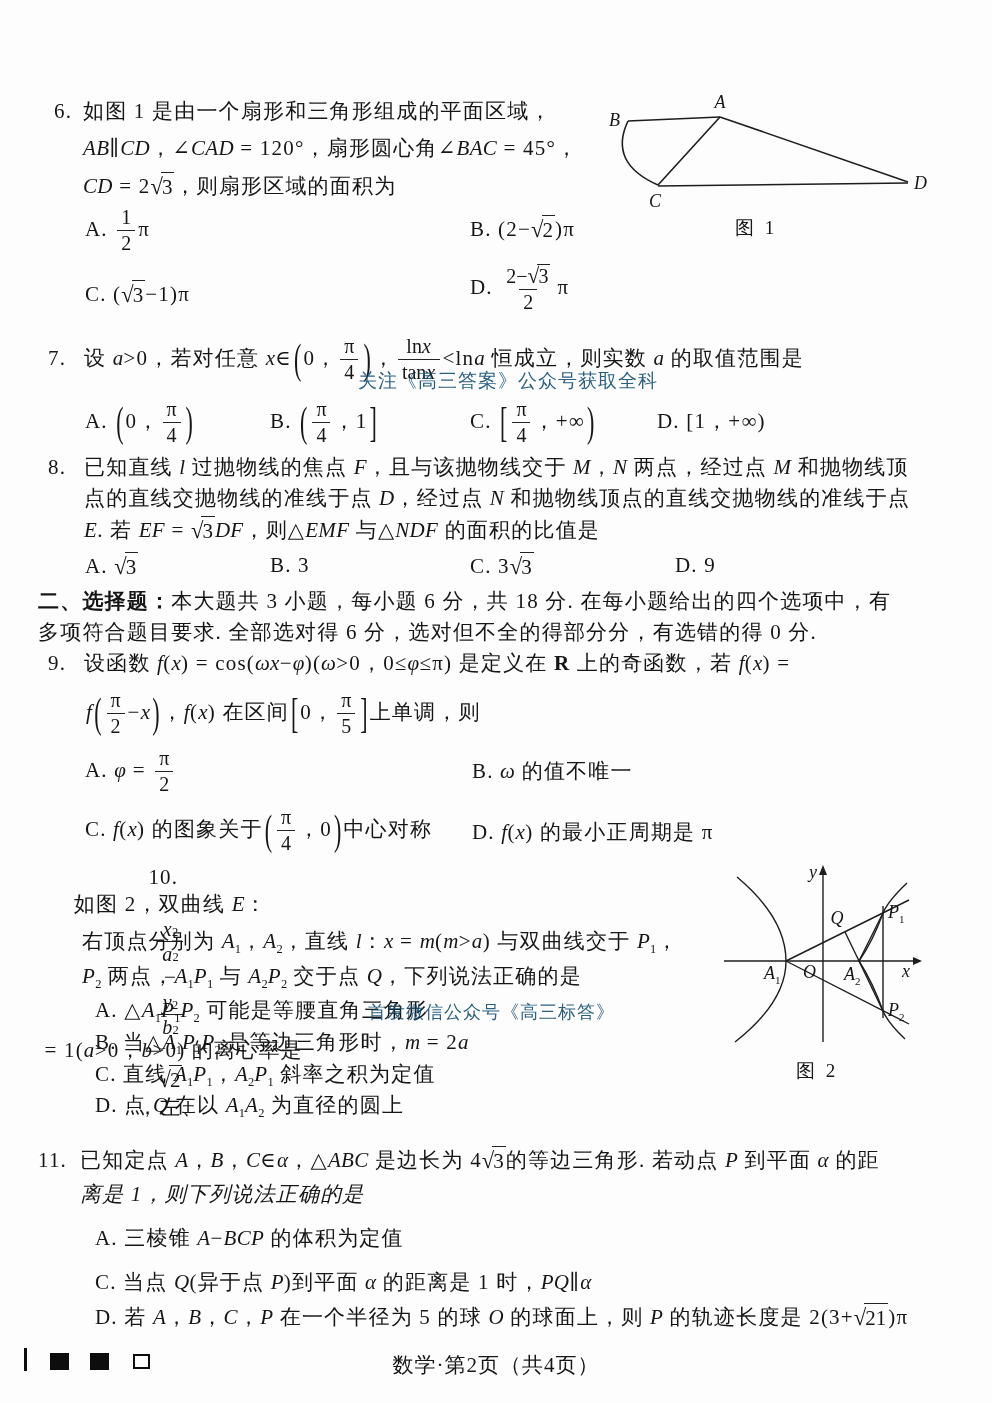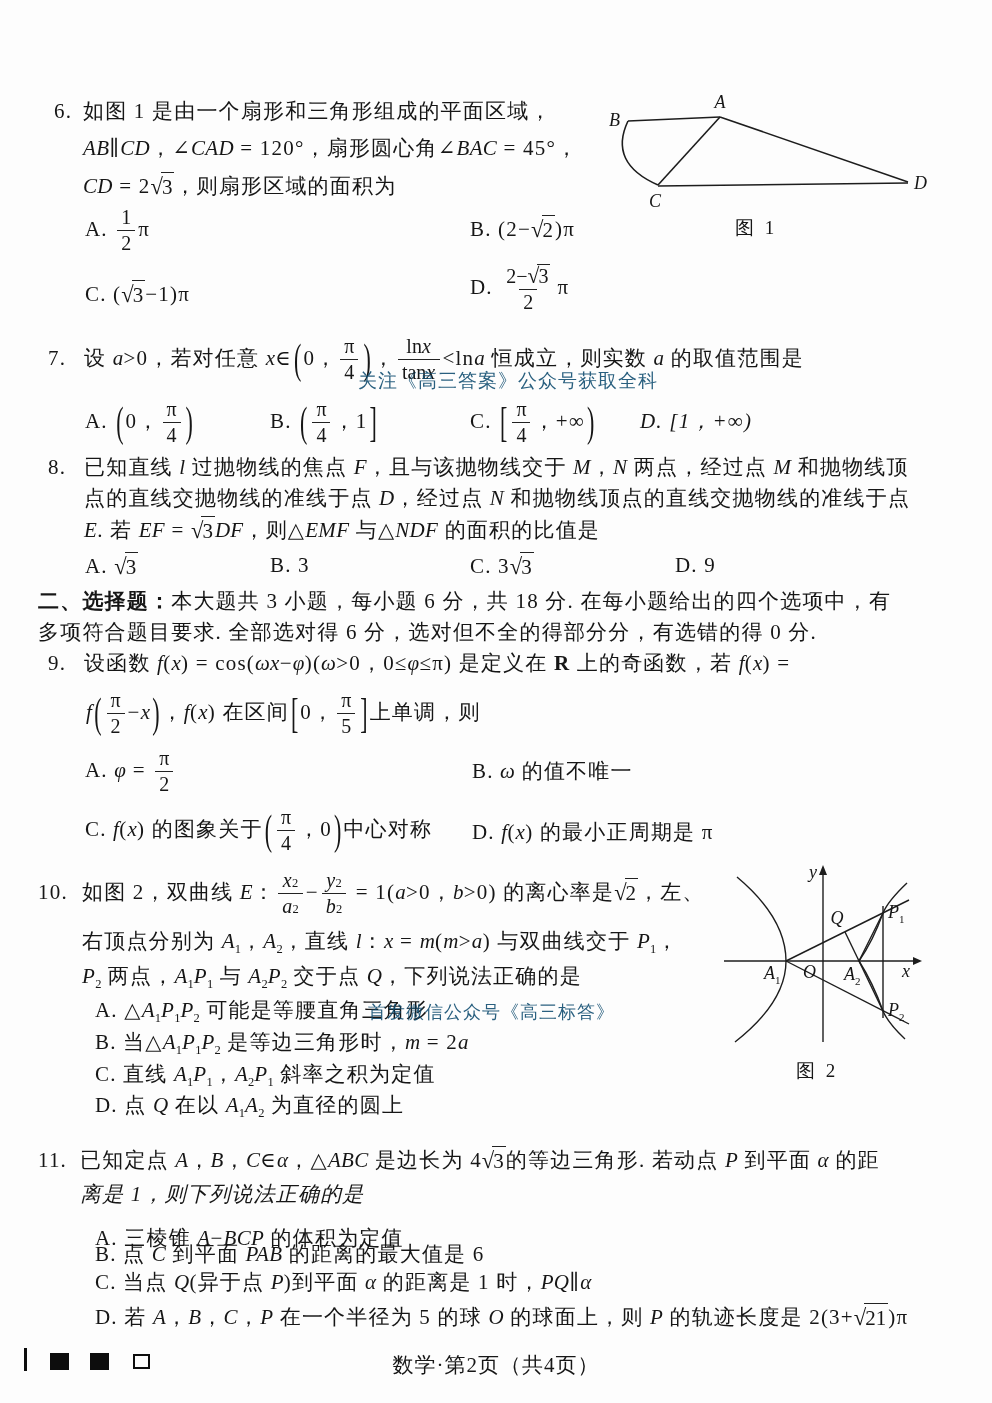--- a/index.html
+++ b/index.html
@@ -94,21 +94,21 @@
     </div>
     <div class="line" style="left:37px;top:66px;height:52px;">
       <span>A. </span><span class="bp">(</span><span>0，</span><span class="frac"><span class="fn">π</span><span class="fd">4</span></span><span class="bp">)</span>
     </div>
     <div class="line" style="left:222px;top:66px;height:52px;">
       <span>B. </span><span class="bp">(</span><span class="frac"><span class="fn">π</span><span class="fd">4</span></span><span>，1</span><span class="bp">]</span>
     </div>
     <div class="line" style="left:422px;top:66px;height:52px;">
       <span>C. </span><span class="bp">[</span><span class="frac"><span class="fn">π</span><span class="fd">4</span></span><span>，+∞</span><span class="bp">)</span>
     </div>
-    <div class="line" style="left:592px;top:66px;height:52px;font-style:italic;">
+    <div class="line" style="left:609px;top:66px;height:52px;">
       <span>D. [1，+∞)</span>
     </div>
   </div>
 
   <div class="blk" style="left:48px;top:452px;width:930px;height:140px;">
     <div class="line" style="left:0;top:2px;">
       <span class="qno" style="width:36px;">8.</span>
       <span>已知直线 <i>l</i> 过抛物线的焦点 <i>F</i>，且与该抛物线交于 <i>M</i>，<i>N</i> 两点，经过点 <i>M</i> 和抛物线顶</span>
     </div>
     <div class="line" style="left:36px;top:33px;">
@@ -156,21 +156,21 @@
     </div>
     <div class="line" style="left:37px;top:154px;height:52px;">
       <span>C. <i>f</i>(<i>x</i>) 的图象关于</span><span class="bp">(</span><span class="frac"><span class="fn">π</span><span class="fd">4</span></span><span>，0</span><span class="bp">)</span><span>中心对称</span>
     </div>
     <div class="line" style="left:424px;top:169px;">
       <span>D. <i>f</i>(<i>x</i>) 的最小正周期是 π</span>
     </div>
   </div>
 
   <div class="blk" style="left:38px;top:864px;width:690px;height:260px;">
-    <div class="line" style="left:0;top:0;height:58px;">
+    <div class="line" style="left:0;top:0;height:58px;flex-direction:column;">
       <span class="qno" style="width:44px;">10.</span>
       <span>如图 2，双曲线 <i>E</i>：</span><span class="frac"><span class="fn"><i>x</i><sup>2</sup></span><span class="fd"><i>a</i><sup>2</sup></span></span><span>−</span><span class="frac"><span class="fn"><i>y</i><sup>2</sup></span><span class="fd"><i>b</i><sup>2</sup></span></span><span> = 1(<i>a</i>&gt;0，<i>b</i>&gt;0) 的离心率是</span><span class="sq"><span class="sg">√</span><span class="sr">2</span></span><span>，左、</span>
     </div>
     <div class="line" style="left:44px;top:64px;">
       <span>右顶点分别为 <i>A</i><sub>1</sub>，<i>A</i><sub>2</sub>，直线 <i>l</i>：<i>x</i> = <i>m</i>(<i>m</i>&gt;<i>a</i>) 与双曲线交于 <i>P</i><sub>1</sub>，</span>
     </div>
     <div class="line" style="left:44px;top:99px;">
       <span><i>P</i><sub>2</sub> 两点，<i>A</i><sub>1</sub><i>P</i><sub>1</sub> 与 <i>A</i><sub>2</sub><i>P</i><sub>2</sub> 交于点 <i>Q</i>，下列说法正确的是</span>
     </div>
     <div class="line" style="left:57px;top:133px;">
@@ -219,23 +219,20 @@
     <div class="line" style="left:0;top:0;height:32px;">
       <span class="qno" style="width:42px;">11.</span>
       <span>已知定点 <i>A</i>，<i>B</i>，<i>C</i>∈<i>α</i>，△<i>ABC</i> 是边长为 4</span><span class="sq"><span class="sg">√</span><span class="sr">3</span></span><span>的等边三角形. 若动点 <i>P</i> 到平面 <i>α</i> 的距</span>
     </div>
     <div class="line" style="left:42px;top:36px;font-style:italic;">
       <span>离是 1，则下列说法正确的是</span>
     </div>
     <div class="line" style="left:57px;top:80px;">
       <span>A. 三棱锥 <i>A</i>−<i>BCP</i> 的体积为定值</span>
     </div>
-    <div class="line" style="left:57px;top:96px;">
-      <span>B. 点 <i>C</i> 到平面 <i>PAB</i> 的距离的最大值是 6</span>
-    </div>
     <div class="line" style="left:57px;top:124px;">
       <span>C. 当点 <i>Q</i>(异于点 <i>P</i>)到平面 <i>α</i> 的距离是 1 时，<i>PQ</i>∥<i>α</i></span>
     </div>
     <div class="line" style="left:57px;top:157px;height:32px;">
       <span>D. 若 <i>A</i>，<i>B</i>，<i>C</i>，<i>P</i> 在一个半径为 5 的球 <i>O</i> 的球面上，则 <i>P</i> 的轨迹长度是 2(3+</span><span class="sq"><span class="sg">√</span><span class="sr">21</span></span><span>)π</span>
     </div>
   </div>
 
   <div class="wm" style="left:358px;top:368px;">关注《高三答案》公众号获取全科</div>
   <div class="wm" style="left:368px;top:1000px;font-size:18px;">首发微信公众号《高三标答》</div>

